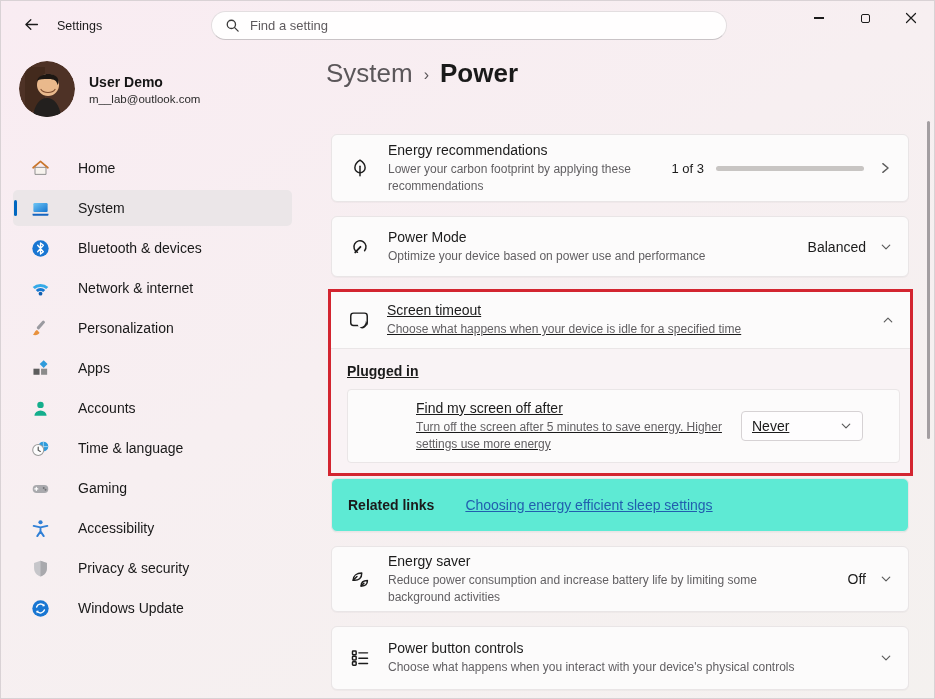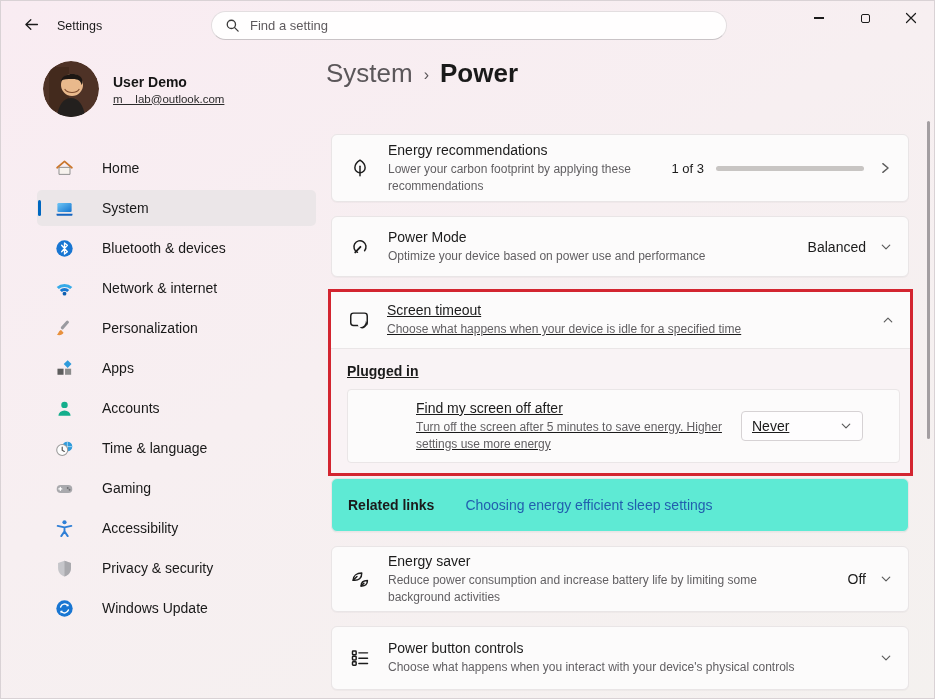--- a/index.html
+++ b/index.html
@@ -18,25 +18,25 @@
   .searchbox { position:absolute; left:210px; top:10px; width:516px; height:29px;
     background:#fffefe; border:1px solid #e3dee0; border-bottom:1px solid #c9c3c6;
     border-radius:15px; display:flex; align-items:center; padding-left:13px; }
   .searchbox .ph { font-size:13px; color:#5e5a5d; margin-left:10px; }
   .win-controls { position:absolute; right:0; top:0; display:flex; }
   .win-btn { width:46px; height:34px; display:flex; align-items:center; justify-content:center; cursor:pointer; }
   .glyph-min { width:10px; height:1.2px; background:#1b1b1b; display:block; }
   .glyph-max { width:9px; height:9px; border:1.2px solid #1b1b1b; border-radius:2px; display:block; }
 
   
-  .sidebar { position:absolute; left:0; top:48px; width:305px; bottom:16px;margin-left:24px; }
+  .sidebar { position:absolute; left:0; top:48px; width:305px; bottom:16px; }
   .user-block { position:absolute; left:18px; top:12px; display:flex; align-items:center; gap:14px; }
   .avatar { width:56px; height:56px; border-radius:50%; overflow:hidden; flex:none; }
   .user-name { font-size:14px; font-weight:700; color:#151515; }
-  .user-email { font-size:11.5px; color:#2b2b2b; margin-top:3px;text-decoration:underline; }
+  .user-email { font-size:11.5px; color:#2b2b2b; margin-top:3px; }
   .nav { position:absolute; top:97px; left:0; right:0; }
   .nav-item { position:relative; height:36px; margin:4px 14px 0 12px; border-radius:5px;
     display:flex; align-items:center; gap:28px; padding-left:18px; font-size:14px; color:#191919; cursor:pointer; }
   .nav-item.selected { background:#ebe6e8; }
   .nav-item.selected::before { content:""; position:absolute; left:1px; top:10px;
     width:3px; height:16px; border-radius:2px; background:#0067c0; }
   .nav-ic { width:19px; height:19px; flex:none; }
 
   
   .breadcrumb { position:absolute; left:325px; top:57px; display:flex; align-items:center; gap:11px; }
@@ -74,21 +74,21 @@
     display:flex; align-items:center; padding:0 16px; cursor:pointer; }
   .rg-plugged { margin:14px 0 0 16px; font-size:14px; font-weight:700; color:#1b1b1b; }
   .rg-row { margin:10px 10px 0 16px; height:74px; background:#fcfbfb; border:1px solid #eae6e7;
     border-radius:4px; display:flex; align-items:center; padding:0 36px 0 68px; }
 
   .select { min-width:122px; height:30px; background:#fefdfe; border:1px solid #d6d2d4;
     border-radius:4px; display:flex; align-items:center; justify-content:space-between;
     padding:0 10px; font-size:14px; color:#1b1b1b; cursor:pointer; flex:none;gap:19px; }
 
   .related-label { font-size:14px; font-weight:700; color:#1b1b1b; }
-  .related-link { font-size:14px; color:#215fae; margin-left:31px; cursor:pointer; }
+  .related-link { font-size:14px; color:#215fae; margin-left:31px; cursor:pointer;text-decoration:underline; }
 
   .scroll-thumb { position:absolute; left:926px; top:120px; width:3px; height:318px;
     background:#a39ea1; border-radius:2px; }
 
   .mic { stroke:#1c1c1c; stroke-width:1.6; fill:none; stroke-linecap:round; stroke-linejoin:round; }
 </style>
 </head>
 <body>
 
 <div class="app">

